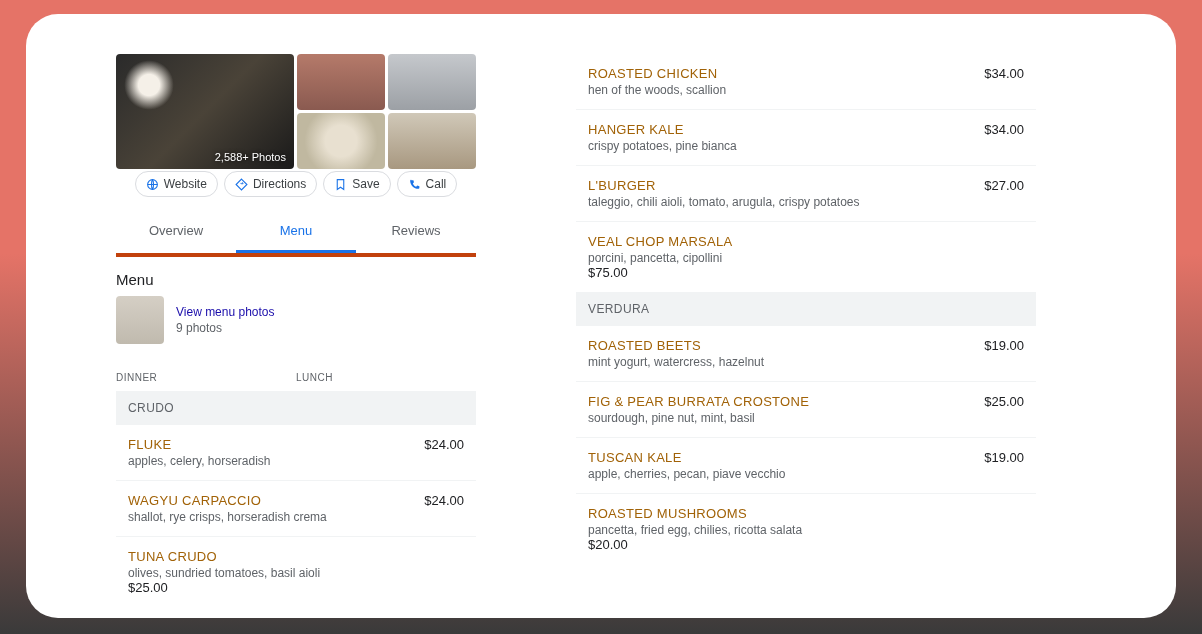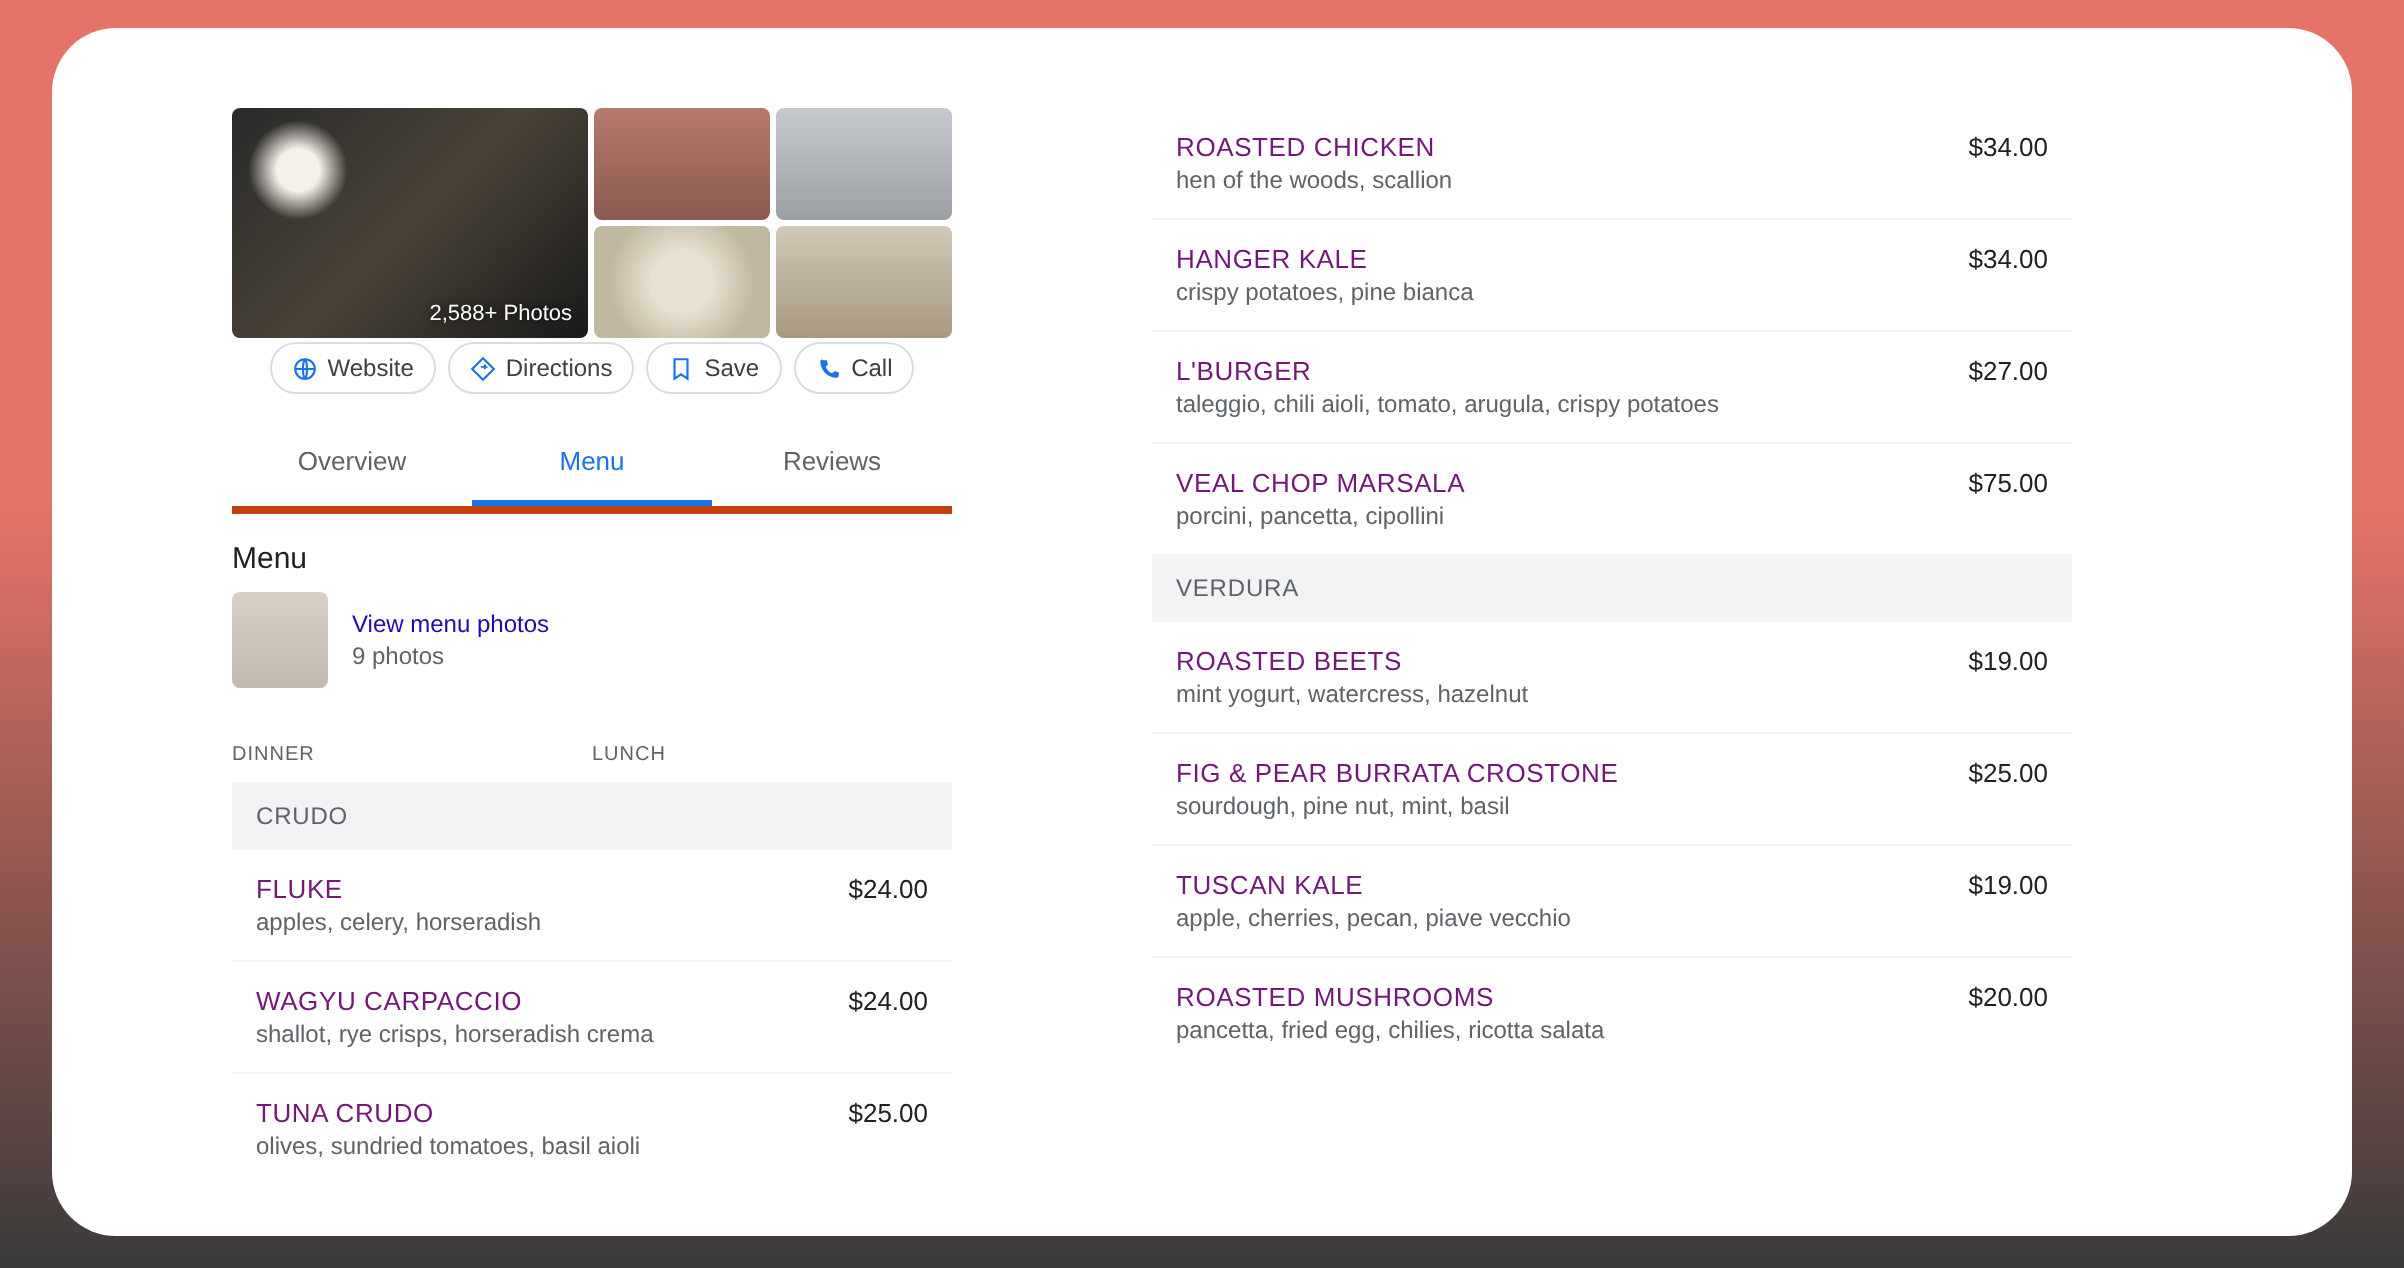--- a/index.html
+++ b/index.html
@@ -74,23 +74,23 @@
 
 
 .section-hdr {
   background:#f1f3f4; color:#5f6368; font-size:12px; padding:10px 12px;
   letter-spacing:0.4px;
 }
 .menu-item {
   padding:12px 12px; border-bottom:1px solid #f1f3f4;
   display:flex; justify-content:space-between; align-items:flex-start;
 }
-.menu-item:last-child { border-bottom:none; }
+.menu-item:last-child { border-bottom:none;flex-direction:column; }
 .item-text { flex:1; padding-right:10px; }
-.item-name { font-size:13px; color:#701a75; letter-spacing:0.3px; }
+.item-name { font-size:13px; color:#a16207; letter-spacing:0.3px; }
 .item-desc { font-size:12px; color:#5f6368; margin-top:2px; }
 .item-price { font-size:13px; color:#202124; white-space:nowrap; }
 
 .right-col .section-hdr:first-child { margin-top:-6px; }
 </style>
 </head>
 <body>
 
 <div class="card">
 

